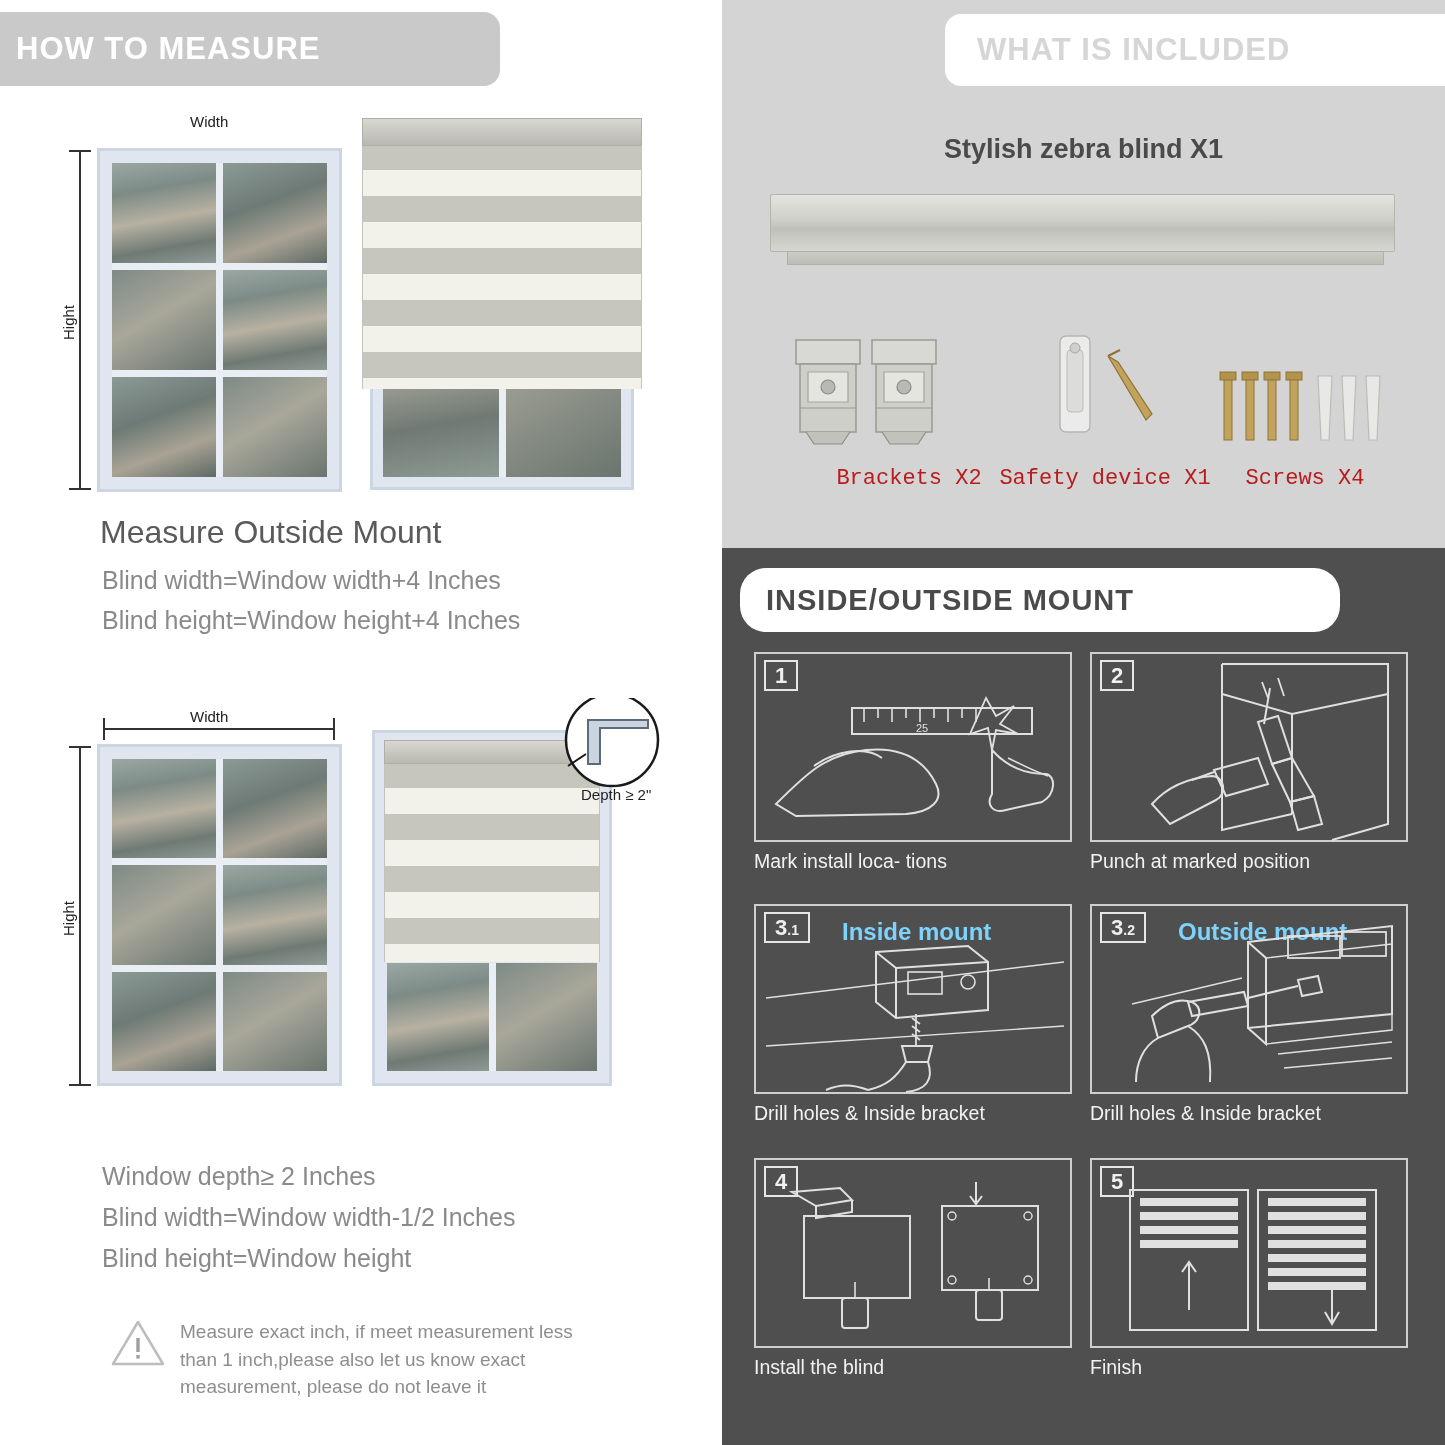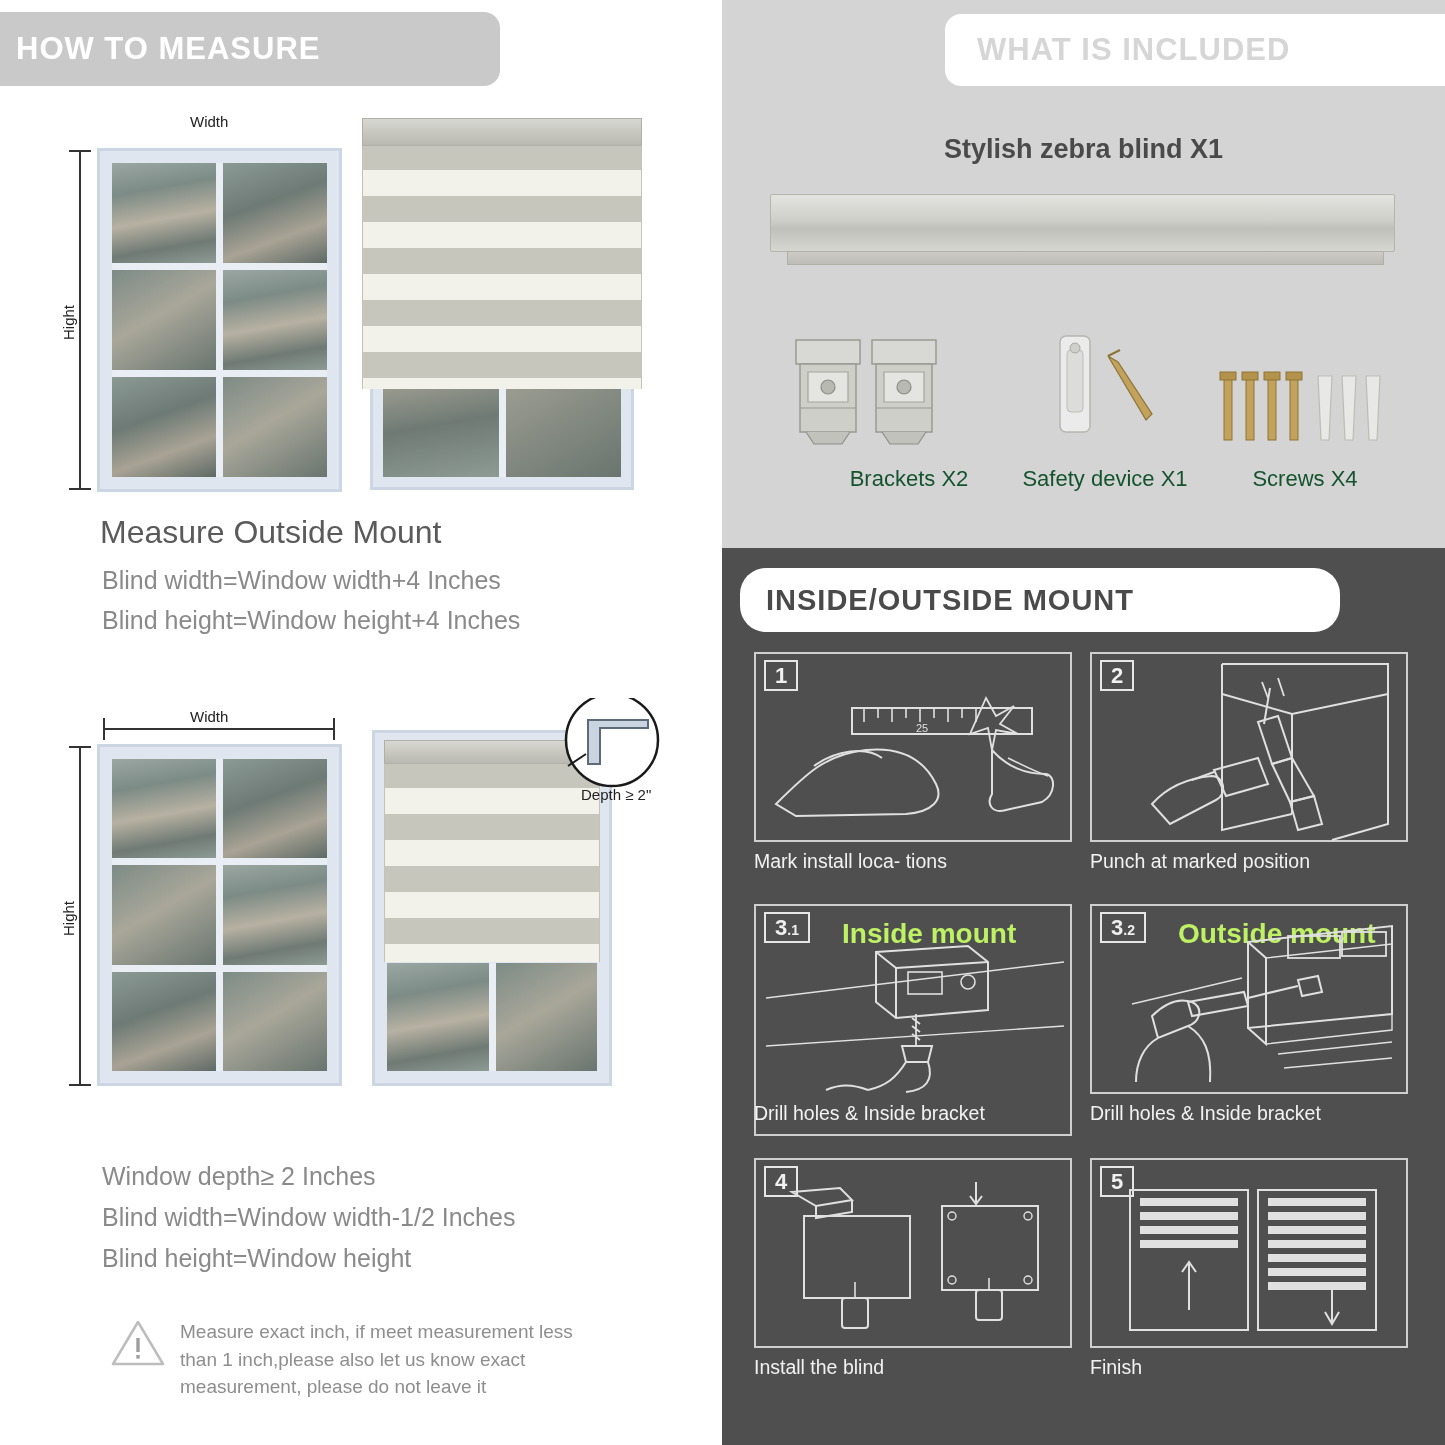--- a/index.html
+++ b/index.html
@@ -102,21 +102,21 @@
     position:absolute;left:48px;top:194px;width:625px;height:58px;
     background:linear-gradient(180deg,#e3e3df 0%,#cfcfca 45%,#c0c0ba 60%,#d7d7d2 100%);
     border:1px solid #b5b5ae;box-sizing:border-box;border-radius:2px;
   }
   .railbig:after{
     content:"";position:absolute;left:16px;top:56px;width:597px;height:14px;
     background:linear-gradient(180deg,#cccbc6,#bdbcb7);border:1px solid #b0b0a9;
     box-sizing:border-box;
   }
   .partlabel{
-    position:absolute;font-size:22px;color:#14532d;text-align:center;
+    position:absolute;font-size:22px;color:#b91c1c;text-align:center;font-family:Liberation Mono, monospace;
   }
 
   
   .rbot{
     position:absolute;left:722px;top:548px;width:723px;height:897px;
     background:#4f4f4f;
   }
   .banner-r2{
     position:absolute;left:18px;top:20px;width:600px;height:64px;
     background:#ffffff;border-radius:26px;display:flex;align-items:center;
@@ -127,21 +127,21 @@
     position:absolute;border:2px solid #cfcfcf;box-sizing:border-box;
     background:#4f4f4f;
   }
   .stepnum{
     position:absolute;left:8px;top:6px;
     border:2px solid #e6e6e6;color:#f0f0f0;font-size:22px;font-weight:bold;
     padding:1px 9px;line-height:1.15;
   }
   .stepnum small{font-size:14px;}
   .inlinehdr{
-    position:absolute;color:#bef264;font-size:28px;font-weight:bold;
+    position:absolute;color:#7dd3fc;font-size:24px;font-weight:bold;
   }
   .stepcap{
     position:absolute;color:#f2f2f2;font-size:19.5px;text-align:right;
   }
   svg.sketch{position:absolute;left:0;top:0;}
 </style>
 </head>
 <body>
 
 <div class="page">
@@ -358,21 +358,21 @@
         <path d="M166 68 L186 62 L200 104 L180 110 Z" fill="none" stroke="#e0e0e0" stroke-width="2"></path>
         <path d="M180 110 L200 104 L222 142 L198 148 Z" fill="none" stroke="#e0e0e0" stroke-width="2"></path>
         <path d="M198 148 L222 142 L230 170 L206 176 Z" fill="none" stroke="#e0e0e0" stroke-width="2"></path>
         <path d="M122 116 L166 104 L176 130 L134 142 Z" fill="none" stroke="#e0e0e0" stroke-width="2"></path>
         <path d="M100 126 L122 118" stroke="#e0e0e0" stroke-width="2"></path>
         <path d="M60 150 C76 132, 96 124, 120 122 C132 122, 136 140, 124 146 L78 170 Z" fill="none" stroke="#e0e0e0" stroke-width="2"></path>
       </svg>
     </div>
     <div class="stepcap" style="left:368px;top:302px;">Punch at  marked position</div>
 
-    <div class="step" style="left:32px;top:356px;width:318px;height:232px;">
+    <div class="step" style="left:32px;top:356px;width:318px;height:190px;">
       <div class="stepnum"><span>3</span><small>.1</small></div>
       <div class="inlinehdr" style="left:86px;top:12px;">Inside mount</div>
       <svg class="sketch" width="318" height="190" viewBox="0 0 318 190">
         <path d="M10 92 L308 56" stroke="#e0e0e0" stroke-width="1.4"></path>
         <path d="M10 140 L308 120" stroke="#e0e0e0" stroke-width="1.4"></path>
         <path d="M120 46 L212 40 L232 56 L232 104 L140 112 L120 96 Z" fill="none" stroke="#e0e0e0" stroke-width="2"></path>
         <path d="M120 46 L140 62 L140 112" fill="none" stroke="#e0e0e0" stroke-width="2"></path>
         <path d="M140 62 L232 56" fill="none" stroke="#e0e0e0" stroke-width="2"></path>
         <rect x="152" y="66" width="34" height="22" fill="none" stroke="#e0e0e0" stroke-width="1.6"></rect>
         <circle cx="212" cy="76" r="7" fill="none" stroke="#e0e0e0" stroke-width="1.6"></circle>

